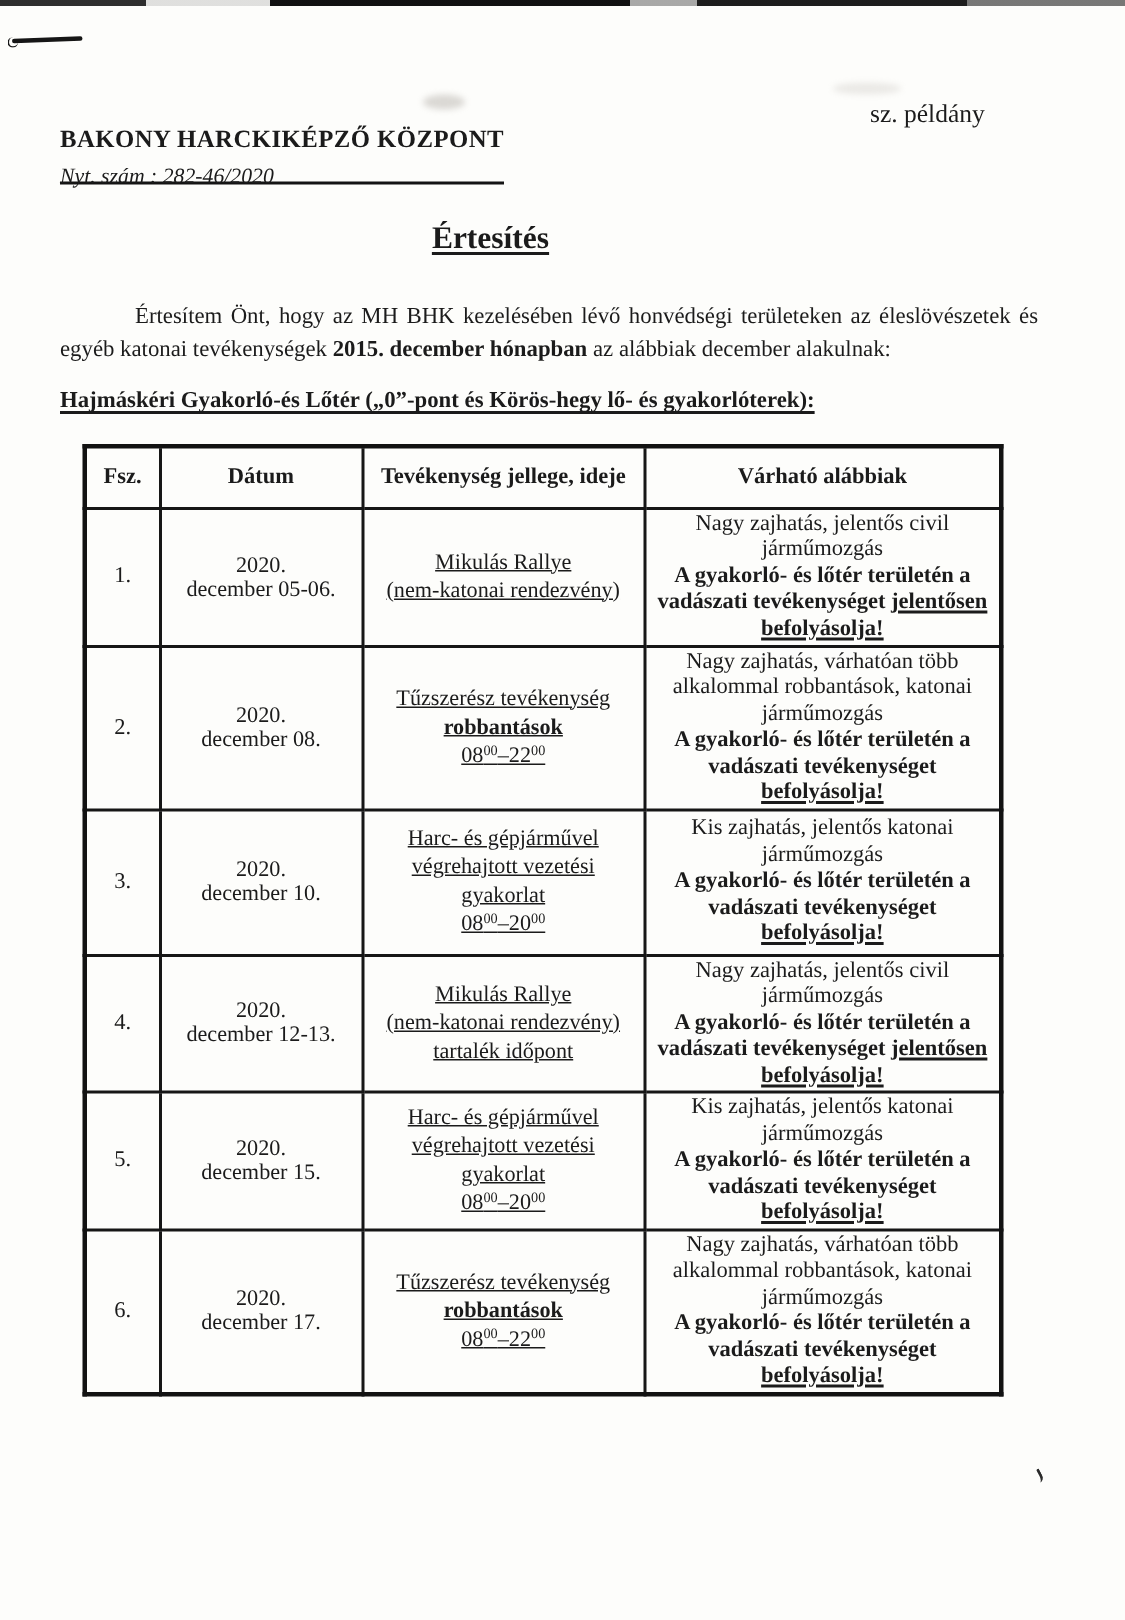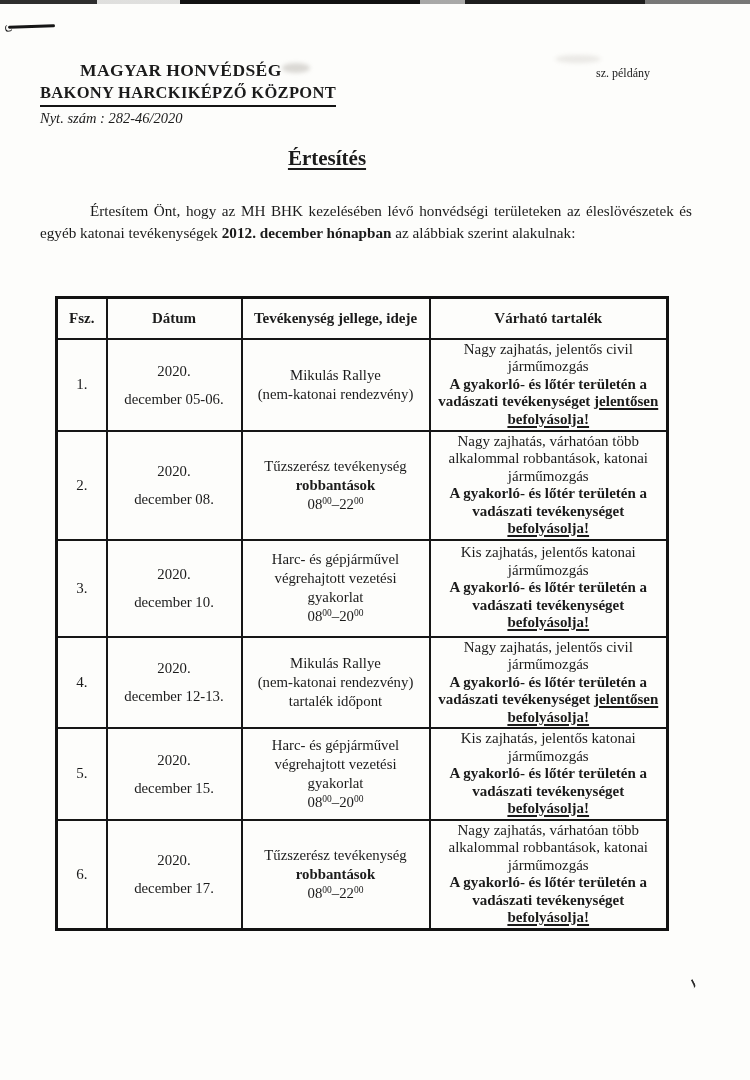--- a/index.html
+++ b/index.html
@@ -44,24 +44,24 @@
     background:#aaa49c;opacity:.22;filter:blur(2px);
   }
   .scan-tick{
     position:absolute;left:688px;top:980px;width:5px;height:9px;
     border-right:2.5px solid #2b2b2b;border-radius:0 0 4px 0;transform:rotate(-28deg);
   }
   
   .org1{position:absolute;left:80px;top:60px;font-size:17.5px;font-weight:bold;letter-spacing:.4px;}
   .org2{
     position:absolute;left:40px;top:83px;font-size:16.5px;font-weight:bold;letter-spacing:.3px;
-    border-bottom:2.5px solid #141414;padding-bottom:2px;
+    border-bottom:2.5px solid #141414;padding-bottom:18px;
   }
   .reg{position:absolute;left:40px;top:110px;font-size:14.5px;font-style:italic;}
-  .copy{position:absolute;left:596px;top:66px;font-size:12px;}
+  .copy{position:absolute;left:580px;top:66px;font-size:17px;}
   
   .title{
     position:absolute;left:0;top:146px;width:654px;margin:0;
     text-align:center;font-size:21px;font-weight:bold;
     text-decoration:underline;text-decoration-thickness:2px;text-underline-offset:3px;
   }
   .intro{
     position:absolute;left:40px;top:200px;width:652px;margin:0;
     font-size:15.2px;line-height:22px;text-align:justify;text-indent:50px;
   }
@@ -84,63 +84,63 @@
   }
   .sched thead tr{height:41px;}
   .sched th{font-size:15px;font-weight:bold;line-height:18px;}
   .sched tbody tr:nth-child(1){height:92px;}
   .sched tbody tr:nth-child(2){height:102px;}
   .sched tbody tr:nth-child(3){height:97px;}
   .sched tbody tr:nth-child(4){height:88px;}
   .sched tbody tr:nth-child(5){height:90px;}
   .sched tbody tr:nth-child(6){height:105px;}
   .c-fsz{text-align:left;padding-left:11px;font-size:15px;}
-  .c-date{line-height:28px;margin-top:12px;}
-  .c-act{line-height:19px;}
+  .c-date{line-height:16px;margin-top:12px;}
+  .c-act{line-height:19px;text-decoration:underline;}
   .c-act .b{font-weight:bold;}
   .time{line-height:19px;}
   .time sup{font-size:9.5px;position:relative;top:1px;vertical-align:super;line-height:0;}
   .c-imp{line-height:17.5px;font-size:15px;padding:0 2px;border-radius:19px;}
   .imp-b{font-weight:bold;}
   .imp-b .ul{text-decoration:underline;text-decoration-thickness:1.5px;text-underline-offset:2px;}
 </style>
 </head>
 <body>
 
 <div class="page">
 
   <div class="scan-top"></div>
   <div class="scan-dash"></div>
   <div class="scan-smudge-1"></div>
   <div class="scan-smudge-2"></div>
   <div class="scan-tick"></div>
 
-  <div class="org1">MAGYAR HONVÉDSÉG</div>
   <div class="org2">BAKONY HARCKIKÉPZŐ KÖZPONT</div>
   <div class="reg">Nyt. szám : 282-46/2020</div>
   <div class="copy">sz. példány</div>
 
   <h1 class="title">Értesítés</h1>
 
-  <p class="intro"><span>Értesítem Önt, hogy az MH BHK kezelésében lévő honvédségi területeken az éleslövészetek és egyéb katonai tevékenységek </span><b>2012. december hónapban</b><span> az alábbiak szerint alakulnak:</span></p>
+  <p class="intro"><span>Értesítem Önt, hogy az MH BHK kezelésében lévő honvédségi területeken az éleslövészetek és egyéb katonai tevékenységek </span><b>2015. december hónapban</b><span> az alábbiak december alakulnak:</span></p>
 
+  <h2 class="section">Hajmáskéri Gyakorló-és Lőtér („0”-pont és Körös-hegy lő- és gyakorlóterek):</h2>
 
   <table class="sched">
     <colgroup>
       <col style="width:50px">
         <col style="width:135px">
         <col style="width:188px">
         <col style="width:238px">
     </colgroup>
     <thead>
       <tr>
         <th>Fsz.</th>
         <th>Dátum</th>
         <th>Tevékenység jellege, ideje</th>
-        <th>Várható tartalék</th>
+        <th>Várható alábbiak</th>
       </tr>
     </thead>
     <tbody>
         <tr>
           <td class="c-fsz">1.</td>
           <td class="c-date">2020.<br>december 05-06.</td>
           <td class="c-act"><span>Mikulás Rallye</span><br><span>(nem-katonai rendezvény)</span></td>
           <td class="c-imp">
             <div>Nagy zajhatás, jelentős civil járműmozgás</div>
             <div class="imp-b"><span>A gyakorló- és lőtér területén a vadászati tevékenységet </span><span class="ul">jelentősen befolyásolja!</span></div>

